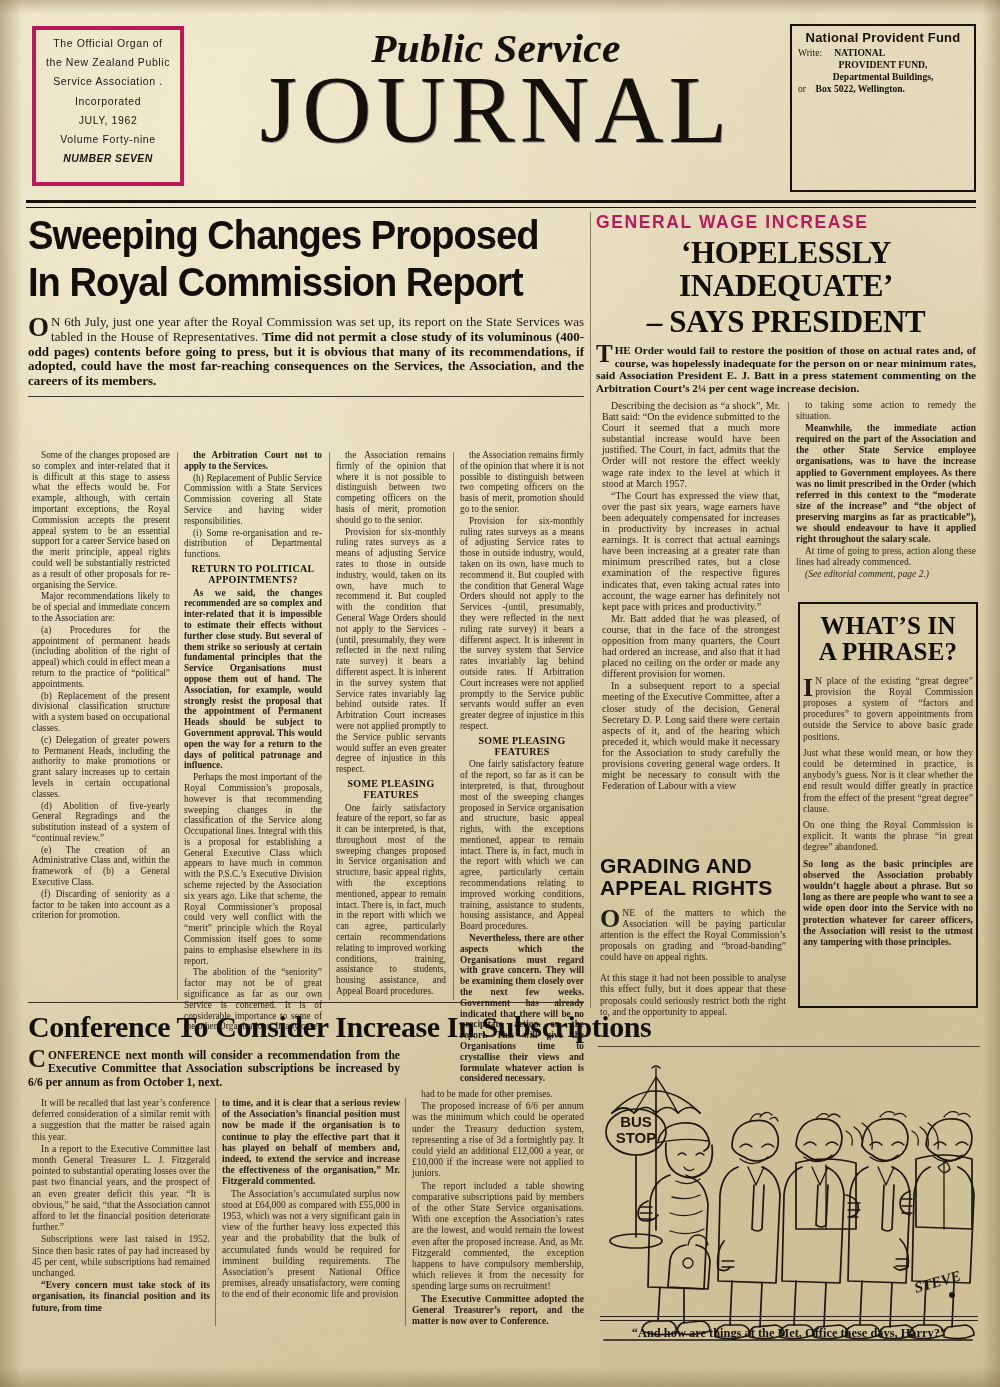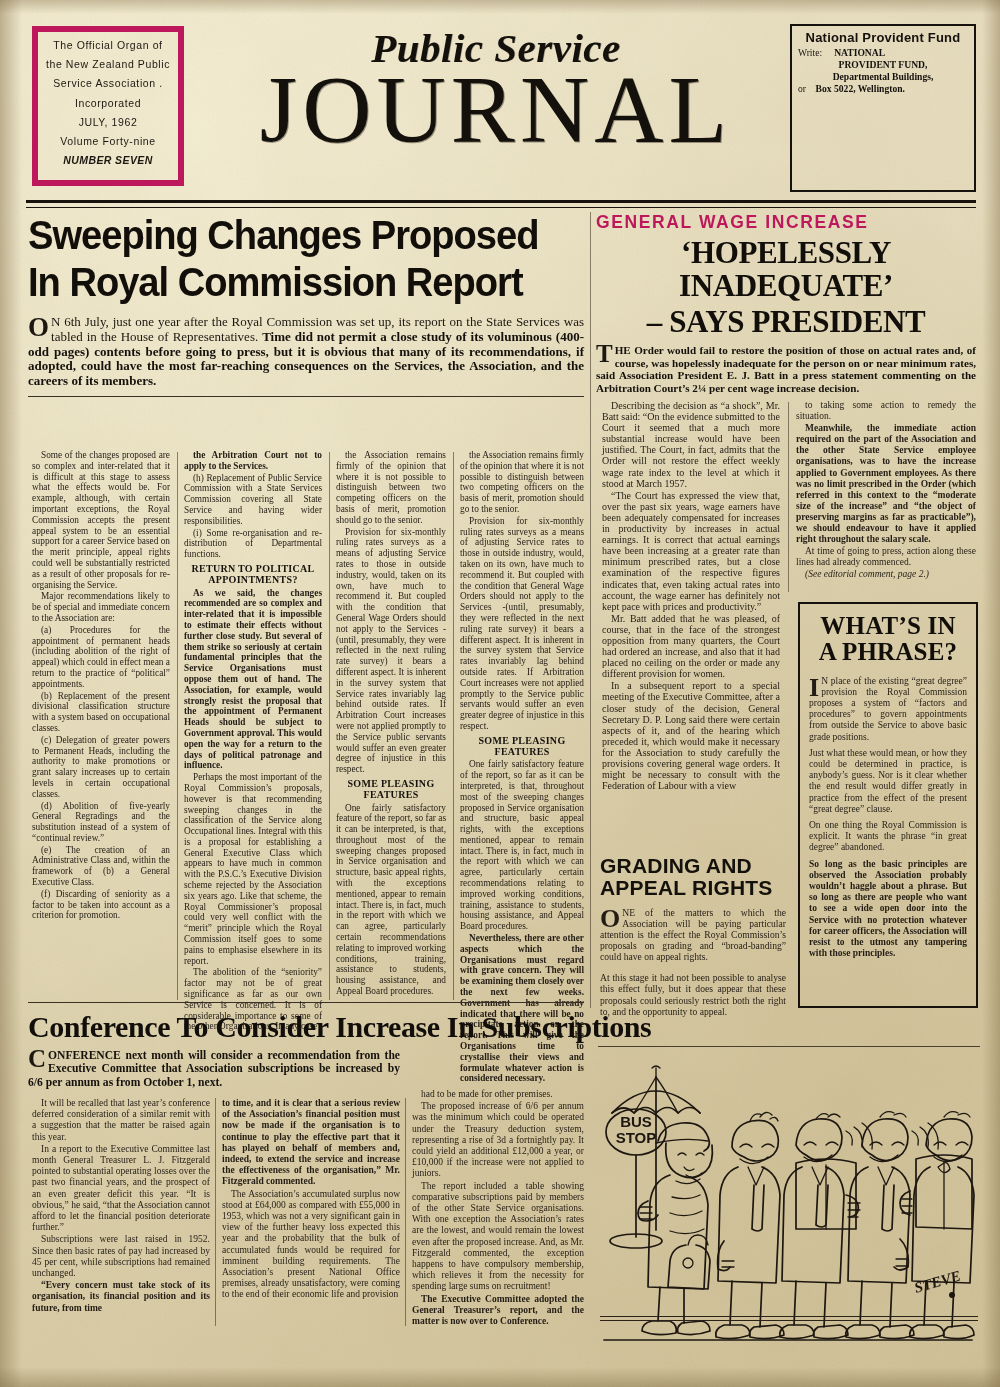--- a/index.html
+++ b/index.html
@@ -28,21 +28,21 @@
     background:linear-gradient(270deg,rgba(120,100,60,.38),rgba(0,0,0,0));}
   .edge-t{position:absolute;left:0;right:0;top:0;height:14px;
     background:linear-gradient(180deg,rgba(120,100,60,.34),rgba(0,0,0,0));}
   .edge-b{position:absolute;left:0;right:0;bottom:0;height:20px;
     background:linear-gradient(0deg,rgba(120,100,60,.40),rgba(0,0,0,0));}
 
   
   .masthead{position:absolute;left:26px;top:18px;width:950px;height:180px;}
   .flagbox{
     position:absolute;left:6px;top:8px;width:152px;height:160px;
-    border:6px solid #be185d;padding:4px 6px;box-sizing:border-box;
+    border:4px solid #be185d;padding:4px 6px;box-sizing:border-box;
     text-align:center;font-family:"Liberation Sans",sans-serif;
   }
   .flagbox .ln{font-size:10.5px;letter-spacing:.6px;line-height:19.2px;color:#1d1712;white-space:nowrap;}
   .flagbox .ln.it{font-style:italic;font-weight:700;letter-spacing:.4px;}
   .ttl-wrap{position:absolute;left:175px;top:2px;width:590px;text-align:center;}
   .ttl-sm{
     font-family:"Liberation Serif",serif;font-style:italic;font-weight:700;
     font-size:41px;letter-spacing:.5px;color:#14100c;line-height:44px;margin-top:6px;
     text-shadow:.6px .4px 0 rgba(30,22,14,.35);
   }
@@ -105,21 +105,21 @@
   .wage-intro{font-size:11.1px;line-height:12.6px;text-align:justify;margin-top:6px;color:#1c1710;}
   .wage-intro .dc{float:left;font-size:25px;line-height:18px;font-weight:700;padding:1px 2px 0 0;}
 
   .grad{position:absolute;left:600px;top:856px;width:186px;}
   .grad-h{
     font-family:"Liberation Sans",sans-serif;font-weight:700;font-size:21px;
     line-height:19px;letter-spacing:.2px;color:#14100b;margin-bottom:3px;
   }
   .phrase{
     position:absolute;left:798px;top:602px;width:180px;height:406px;
-    border:2px solid #17120e;box-sizing:border-box;padding:8px 9px 4px;
+    border:2px solid #17120e;box-sizing:border-box;padding:8px 3px 4px;
   }
   .phrase-h{
     font-family:"Liberation Serif",serif;font-weight:700;font-size:25px;line-height:28px;
     text-align:center;color:#120e0a;letter-spacing:.2px;margin-bottom:6px;
   }
   .phrase .body-sm{font-size:9.5px;line-height:11.2px;}
 
   .vdiv{position:absolute;width:0;border-left:1px solid rgba(55,44,30,.55);}
 
   
@@ -463,18 +463,19 @@
 
       <g>
         <text x="316" y="238" font-family="Liberation Serif, serif" font-size="15" font-style="italic" font-weight="700" fill="#1d1710" transform="rotate(-16 316 238)">STEVE</text>
         <circle class="inkfill" cx="352" cy="240" r="3"></circle>
       </g>
 
       <line class="ink" x1="4" y1="285" x2="372" y2="285"></line>
     </svg>
   </div>
   <div class="hrule-b"></div>
+  <div class="cart-cap">“And how are things at the Met. Office these days, Harry?”</div>
 
   <div class="edge-l"></div>
   <div class="edge-r"></div>
   <div class="edge-t"></div>
   <div class="edge-b"></div>
 </div>
 
 </body></html>

